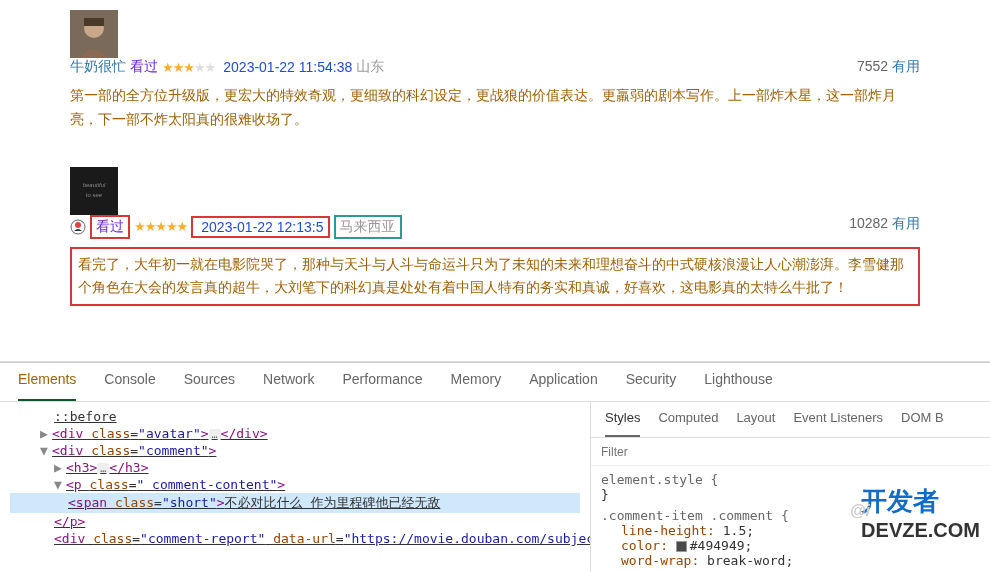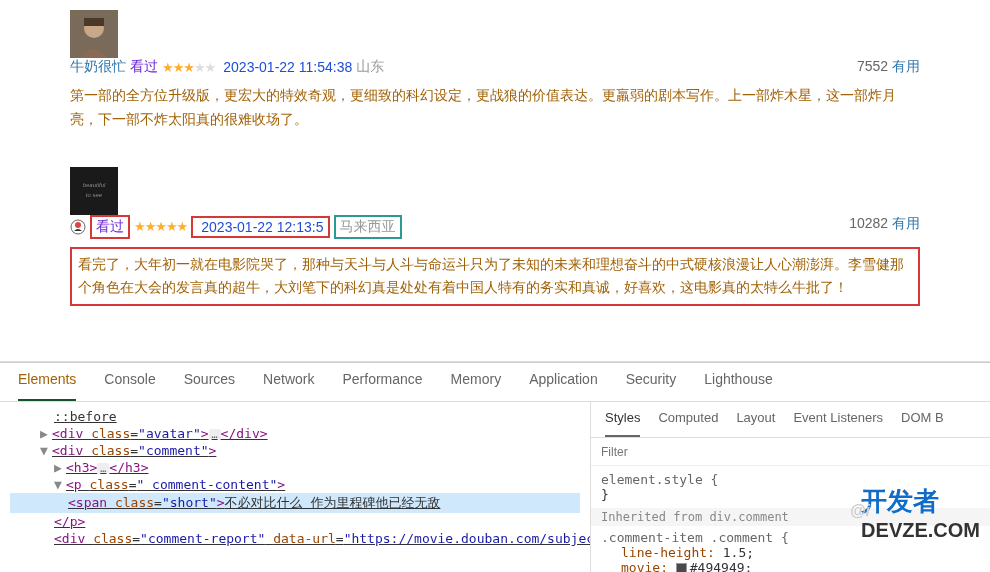--- a/index.html
+++ b/index.html
@@ -146,25 +146,24 @@
         <span class="stab">DOM B</span>
       </div>
       <div class="filter-row">
         <input placeholder="Filter" style="">
       </div>
       <div class="styles-content">
         <div class="rule-block">
           <div class="selector">element.style {</div>
           <div>}</div>
         </div>
-        <div class="inherited"><span>Inherited from </span><span class="cls">div.comment</span></div>
         <div class="rule-block">
           <div class="selector">.comment-item .comment {</div>
           <div class="prop"><span>line-height</span>: <span class="propval">1.5;</span></div>
-          <div class="prop"><span>movie</span>: <span class="swatch"></span><span class="propval">#494949;</span></div>
+          <div class="prop"><span>color</span>: <span class="swatch"></span><span class="propval">#494949;</span></div>
           <div class="prop"><span>word-wrap</span>: <span class="propval">break-word;</span></div>
         </div>
       </div>
     </div>
   </div>
 </div>
 
 <div class="watermark">
   <span class="faded">@i</span>
   <div class="l1">开发者</div>

